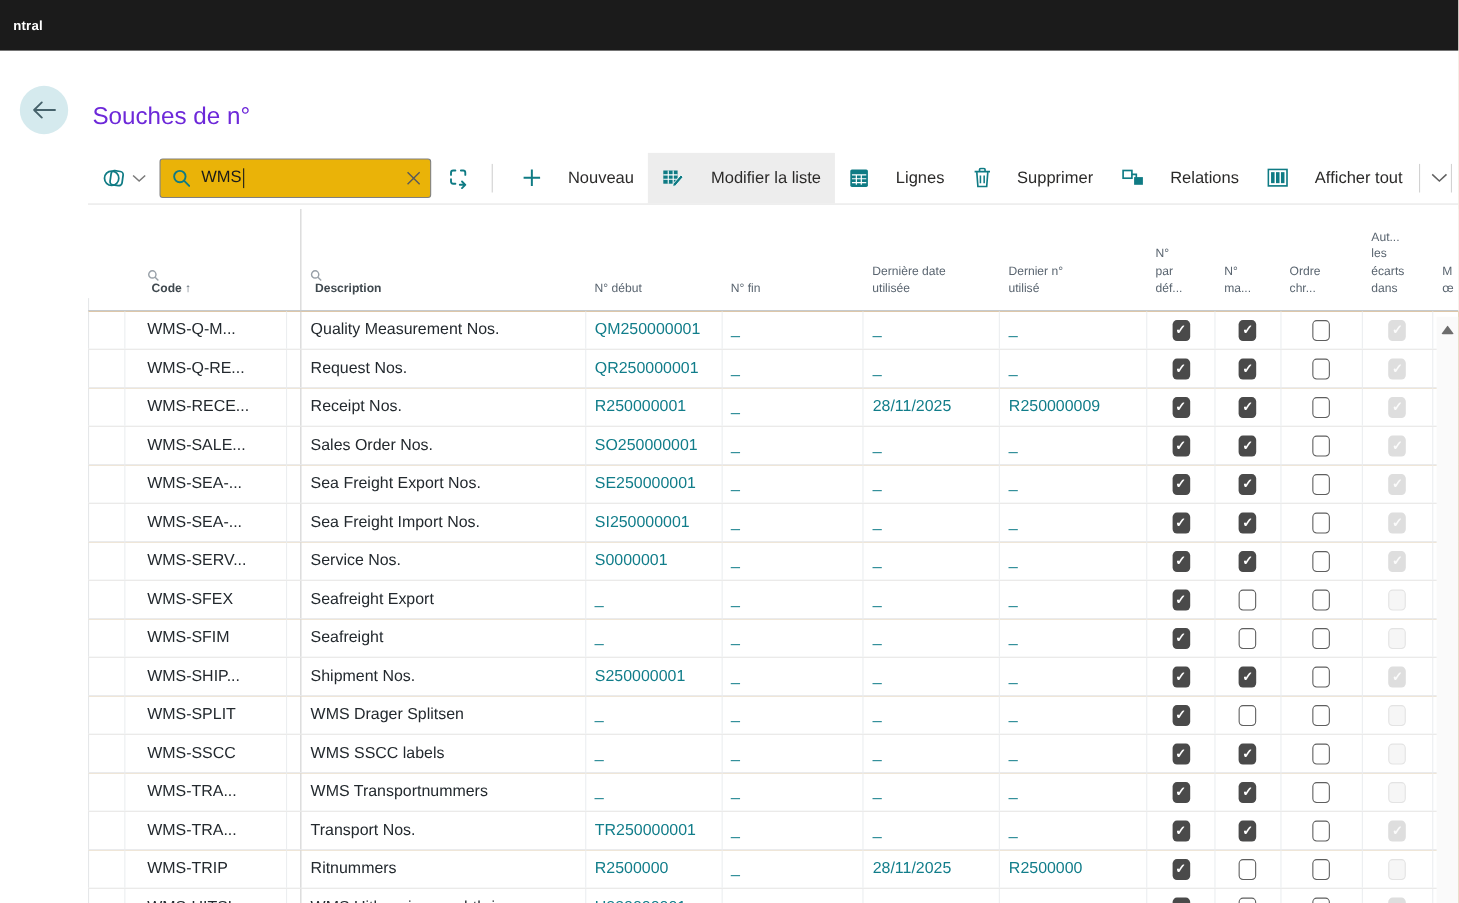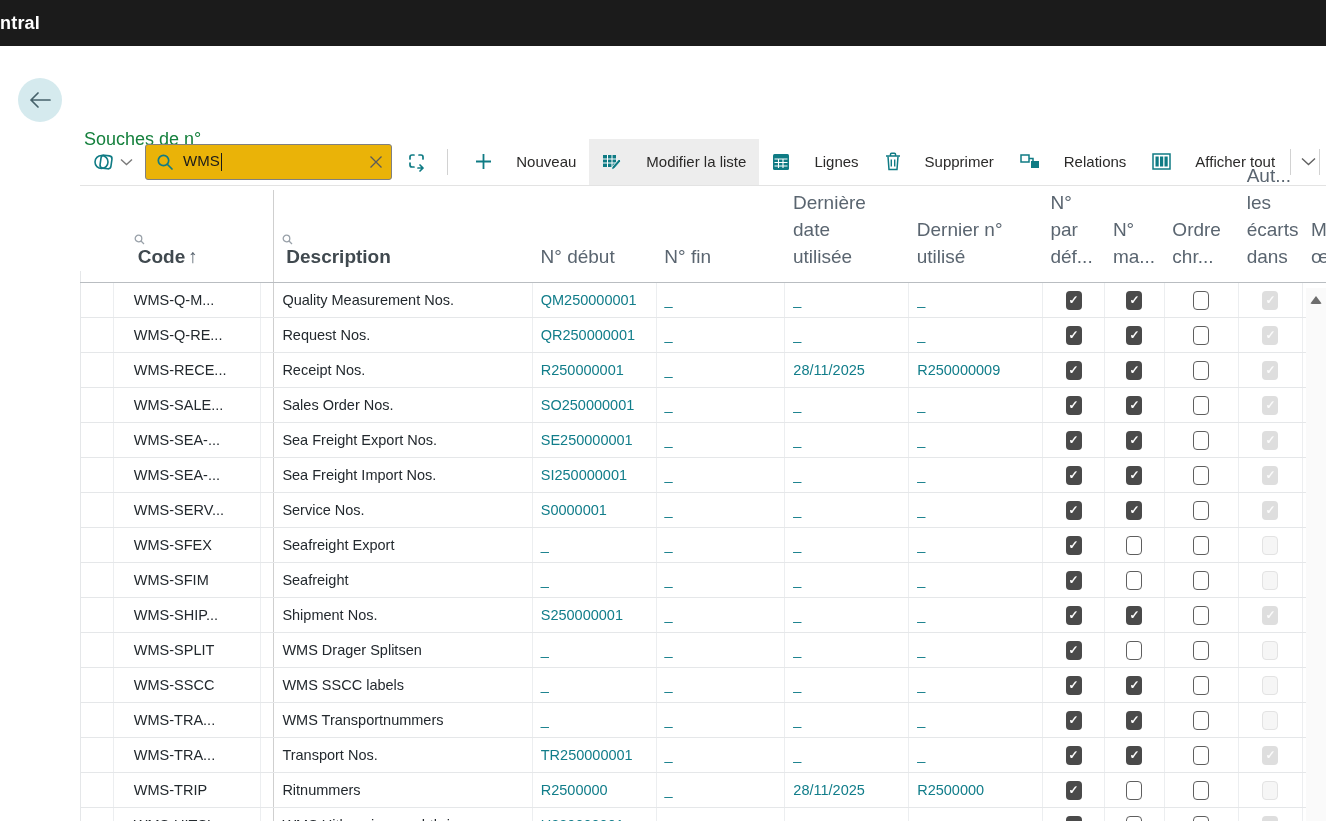--- a/index.html
+++ b/index.html
@@ -3,26 +3,26 @@
 <meta charset="utf-8">
 <style>
   * { margin:0; padding:0; box-sizing:border-box; }
   html,body { width:1326px; height:821px; overflow:hidden; background:#fff;
     font-family:"Liberation Sans", sans-serif; }
   .page { position:relative; width:1326px; height:821px; background:#fff; overflow:hidden; }
 
   
   .topbar { position:absolute; left:0; top:0; width:1326px; height:46px; background:#1b1b1b;
     display:flex; align-items:center; }
-  .brand { color:#fff; font-size:18px; font-weight:bold; padding-left:0; letter-spacing:.2px; }
+  .brand { color:#fff; font-size:12px; font-weight:bold; padding-left:12px; letter-spacing:.2px; }
 
   
   .back-btn { position:absolute; left:18px; top:78px; width:44px; height:44px; border-radius:50%;
     background:#d5eaee; display:flex; align-items:center; justify-content:center; cursor:pointer; }
-  .page-title { position:absolute; left:84px; top:93px; font-size:18px; color:#15803d;margin-top:36px; }
+  .page-title { position:absolute; left:84px; top:93px; font-size:22px; color:#6d28d9; }
 
   
   .toolbar { position:absolute; left:80px; top:138px; width:1246px; height:48px;
     display:flex; align-items:center; border-bottom:1px solid #e3e3e3; }
   .tb-ico { display:flex; align-items:center; justify-content:center; }
   .views-group { display:flex; align-items:center; gap:4px; padding:0 10px 0 12px; cursor:pointer; }
   .searchbox { width:276px; height:36px; border:1px solid #808080; border-radius:3px; background:#eab308;
     display:flex; align-items:center; padding:0 8px 0 10px; margin-left:2px; }
   .searchbox .stext { font-size:15px; color:#1b1b1b; margin-left:9px; flex:1; white-space:nowrap; }
   .caret { display:inline-block; width:1px; height:18px; background:#1b1b1b; vertical-align:middle; margin-left:1px; }
@@ -31,21 +31,21 @@
   .tb-btn { display:flex; align-items:center; gap:24px; font-size:15px; color:#2b2a29;
     padding:0 13px; height:46px; cursor:pointer; white-space:nowrap; }
   .tb-btn.selected { background:#ededed; }
   .tb-chev { padding:0 10px; cursor:pointer; display:flex; align-items:center; }
   .tb-sep2 { width:1px; height:26px; background:#d2d2d2; margin-left:2px; }
   .tb-end-sep { width:1px; height:26px; background:#d2d2d2; position:absolute; right:6px; top:11px; }
 
   
   .grid-head { position:absolute; left:80px; top:190px; width:1246px; height:93px;
     display:flex; align-items:flex-end; border-bottom:1px solid #b9bdc1; background:#fff; }
-  .th { font-size:19px; color:#5a6570; padding:0 6px 11px 8px; white-space:pre-line; line-height:1.42; overflow:hidden; }
+  .th { font-size:11px; color:#5a6570; padding:0 6px 11px 8px; white-space:pre-line; line-height:1.42; overflow:hidden; }
   .th .hlabel { vertical-align:baseline; }
   .th.strong .hlabel { color:#40494f; font-weight:bold; }
   .sort { color:#5a6570; margin-left:3px; }
   .hmag { margin-right:4px; position:relative; top:1px; }
 
   .grid-body { position:absolute; left:80px; top:283px; width:1246px; height:538px; overflow:hidden; background:#a16207; }
   .tr { display:flex; height:35px; border-bottom:1px solid #e5e7e9; background:#fff; }
   .td { height:100%; border-right:1px solid #eceef0; display:flex; align-items:center;
     padding:0 6px 0 8px; font-size:14.5px; color:#23292e; white-space:nowrap; overflow:hidden; }
   .col-sel  { width:34px;  border-left:1px solid #e5e7e9; }

